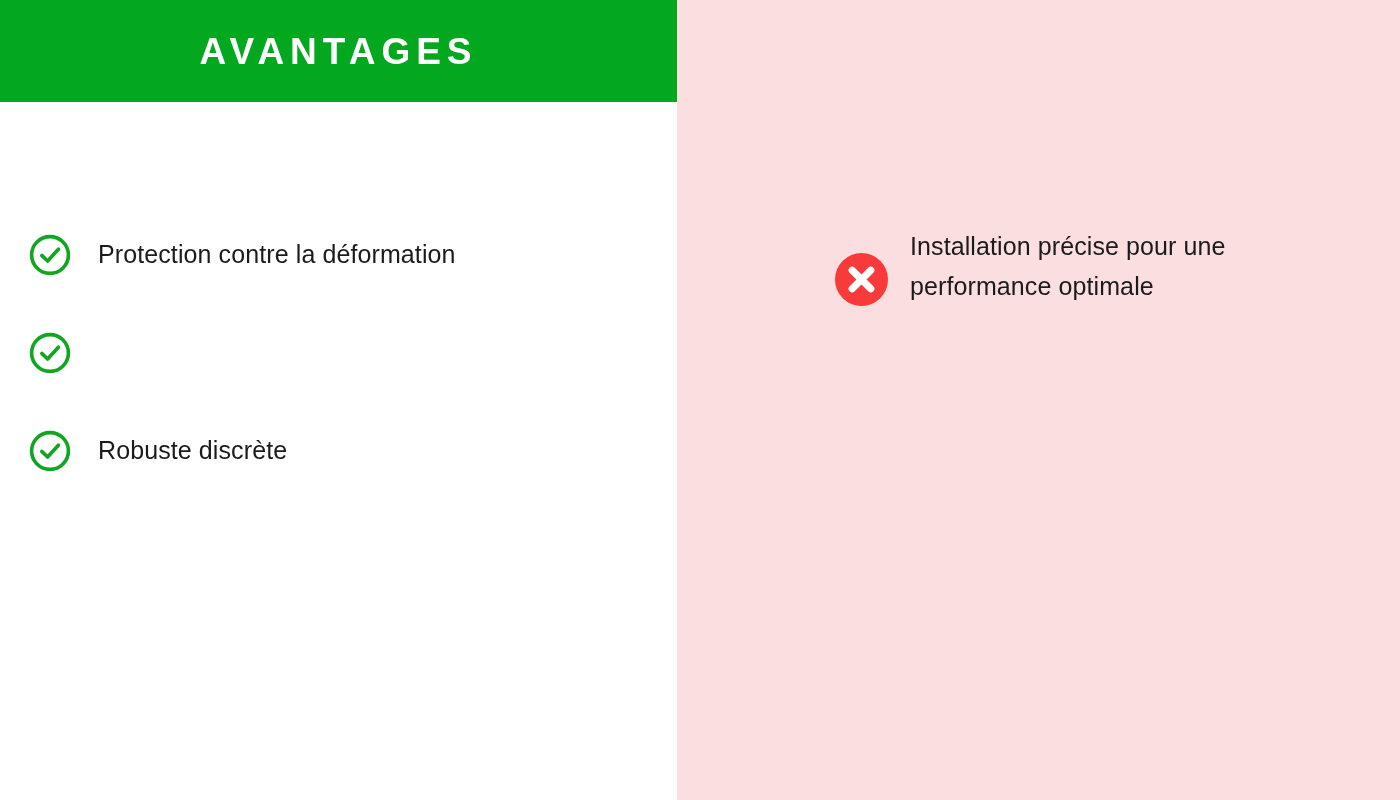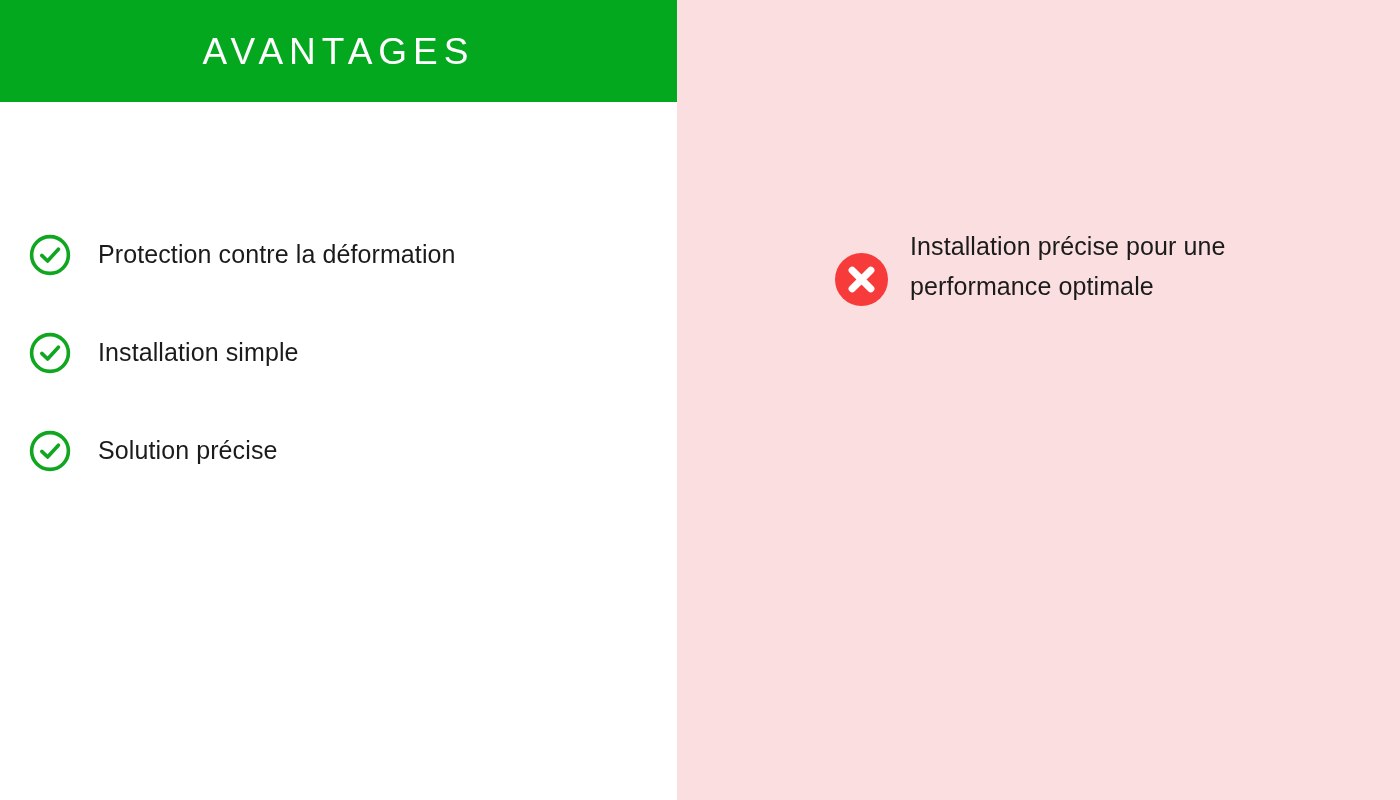--- a/index.html
+++ b/index.html
@@ -52,21 +52,21 @@
   }
   .col-header-pros {
     background: #03a81e;
   }
   .col-header-cons {
     background: #ee2420;
   }
   .col-header-title {
     color: #ffffff;
     font-size: 37px;
-    font-weight: normal;
+    font-weight: bold;
     letter-spacing: 6px;
     line-height: 1;
     text-align: center;
     white-space: nowrap;
     font-family: "Liberation Sans", sans-serif;
   }
 
   
   .pros-body {
     flex: 1 1 auto;
@@ -170,31 +170,30 @@
         </li>
 
 
         <li class="pros-item">
           <span class="check-icon">
             <svg viewBox="0 0 42 42" width="42" height="42" aria-hidden="true">
               <circle cx="21" cy="21" r="18.4" fill="none" stroke="#11a61f" stroke-width="3.6"></circle>
               <path d="M12.8 21.4 L18.6 27.0 L29.4 15.2" fill="none" stroke="#11a61f" stroke-width="3.6" stroke-linecap="round" stroke-linejoin="round"></path>
             </svg>
           </span>
-          <span class="pros-text">Installation simple</span>
         </li>
 
         <li class="pros-item">
           <span class="check-icon">
             <svg viewBox="0 0 42 42" width="42" height="42" aria-hidden="true">
               <circle cx="21" cy="21" r="18.4" fill="none" stroke="#11a61f" stroke-width="3.6"></circle>
               <path d="M12.8 21.4 L18.6 27.0 L29.4 15.2" fill="none" stroke="#11a61f" stroke-width="3.6" stroke-linecap="round" stroke-linejoin="round"></path>
             </svg>
           </span>
-          <span class="pros-text">Solution précise</span>
+          <span class="pros-text">Robuste discrète</span>
         </li>
 
       </ul>
     </div>
   </section>
 
   <section class="column column-cons">
 
 
     <div class="cons-body">

